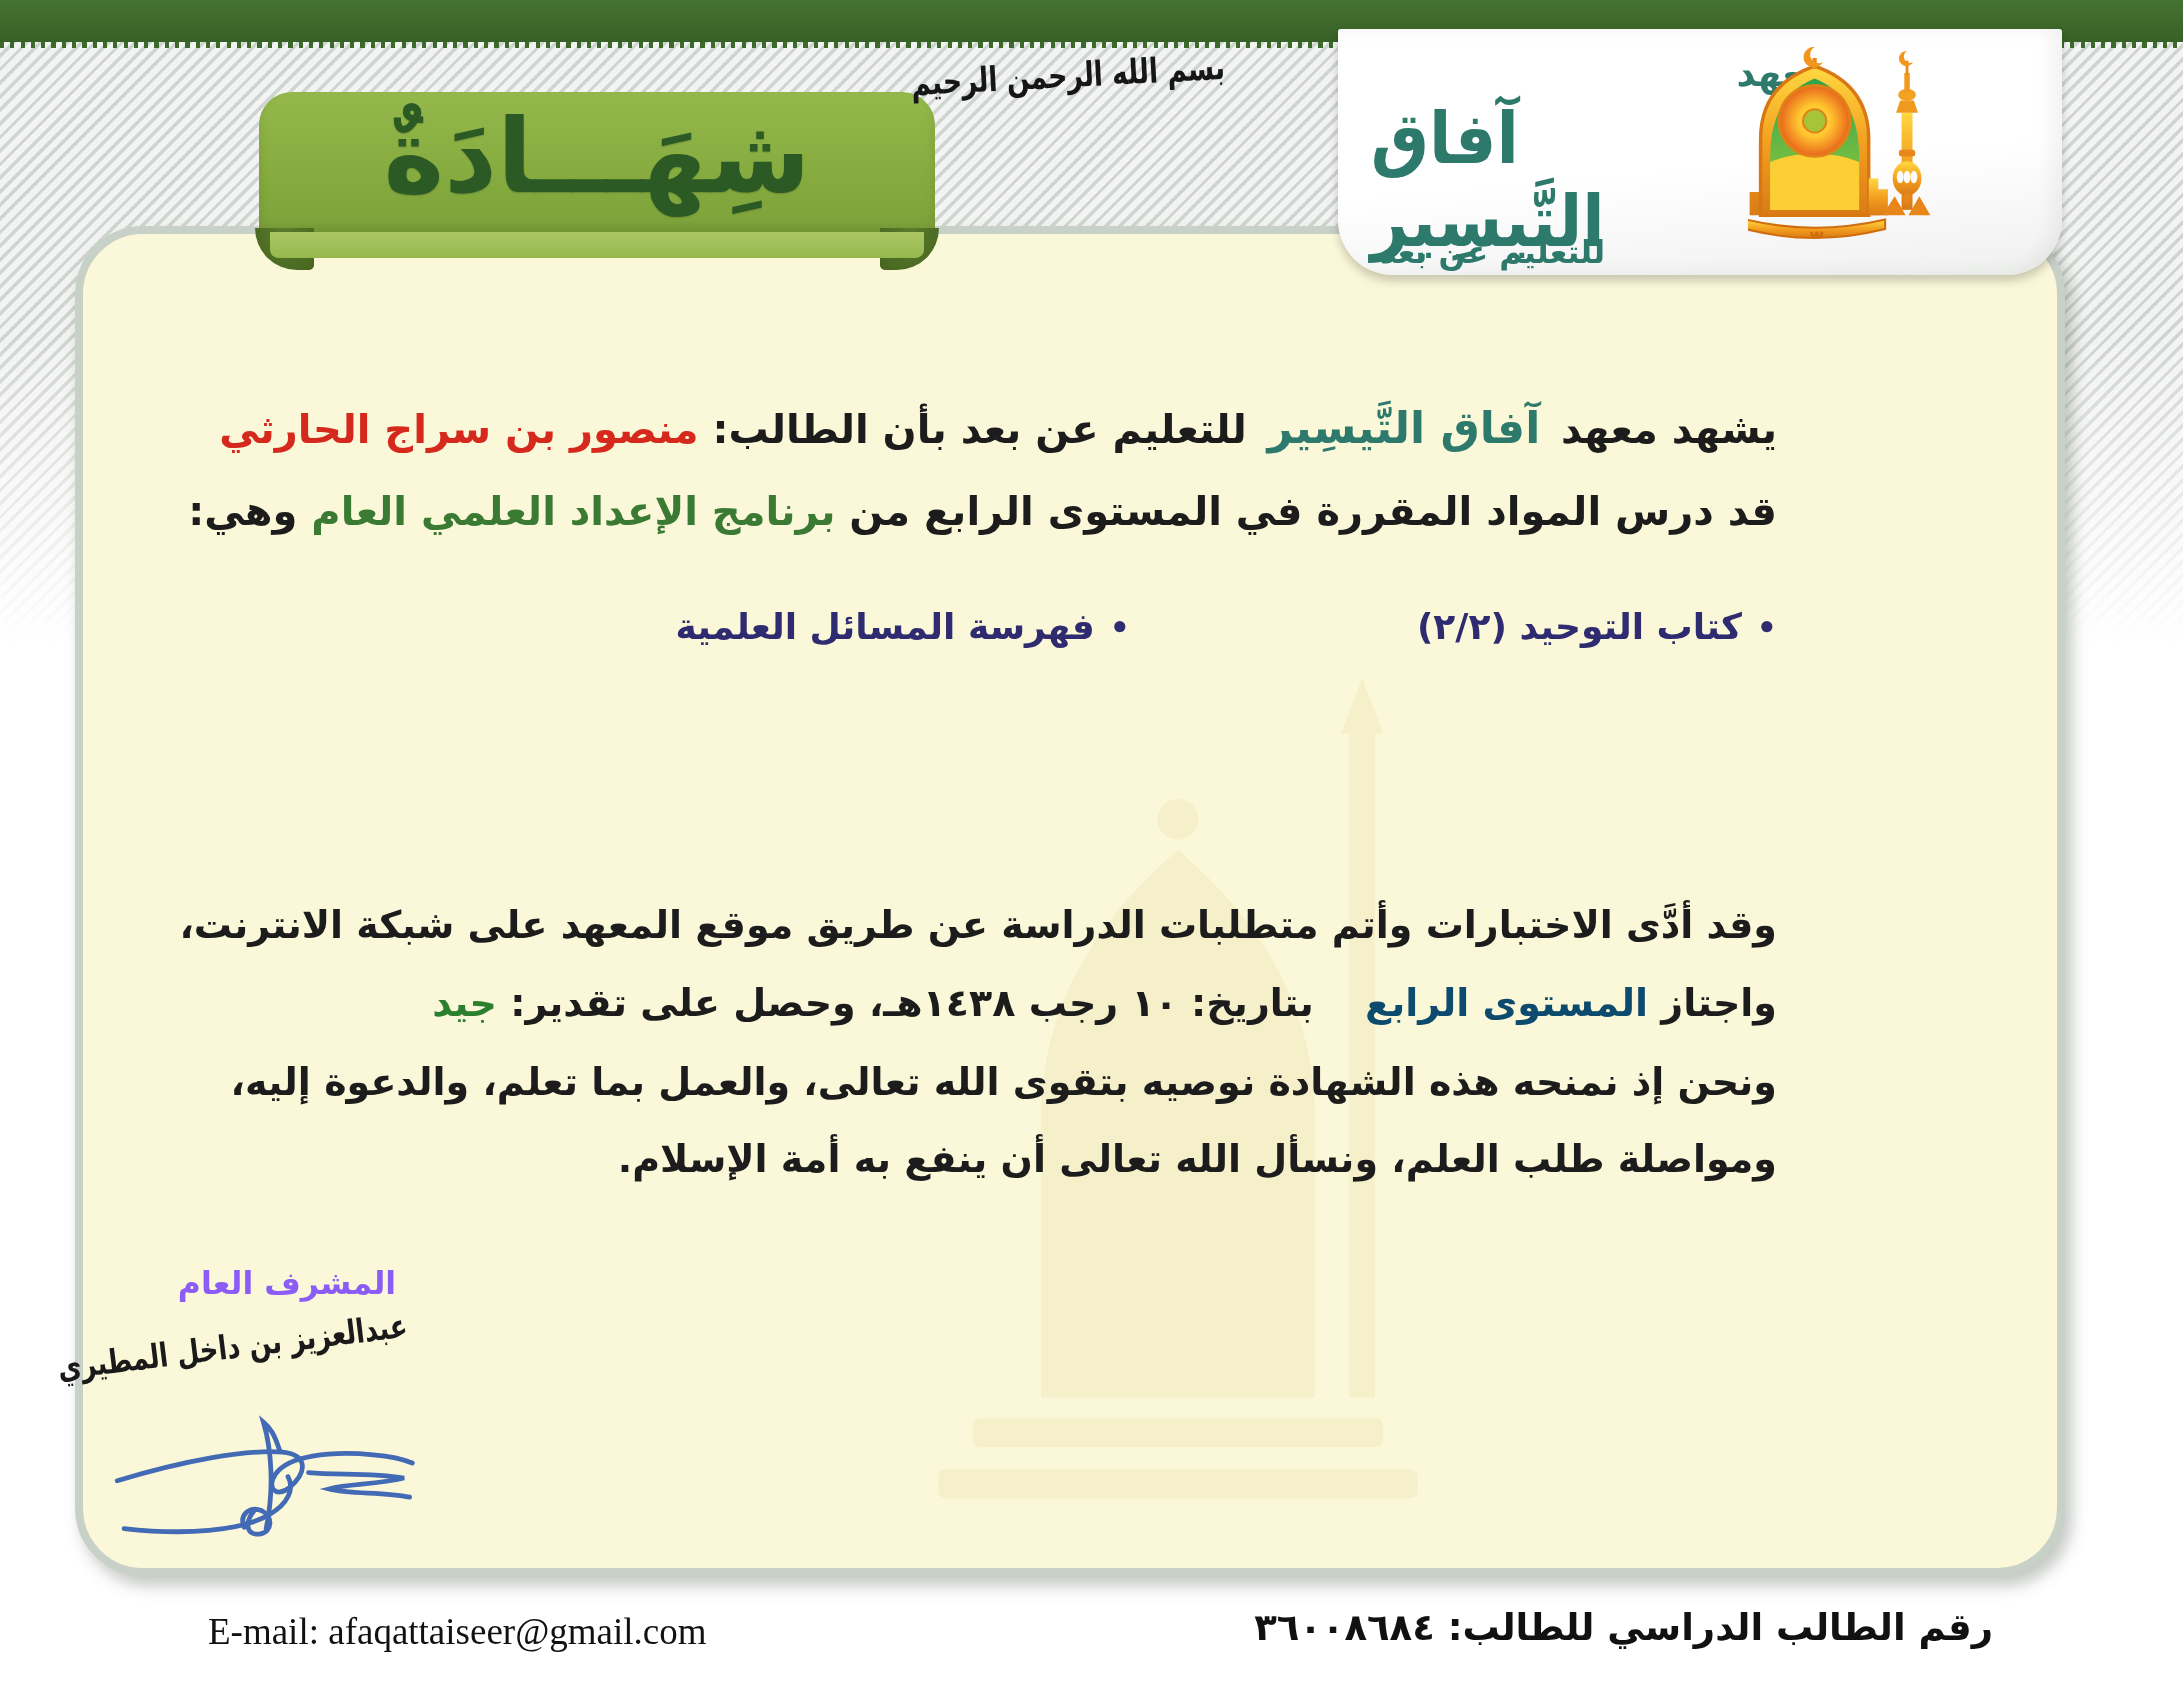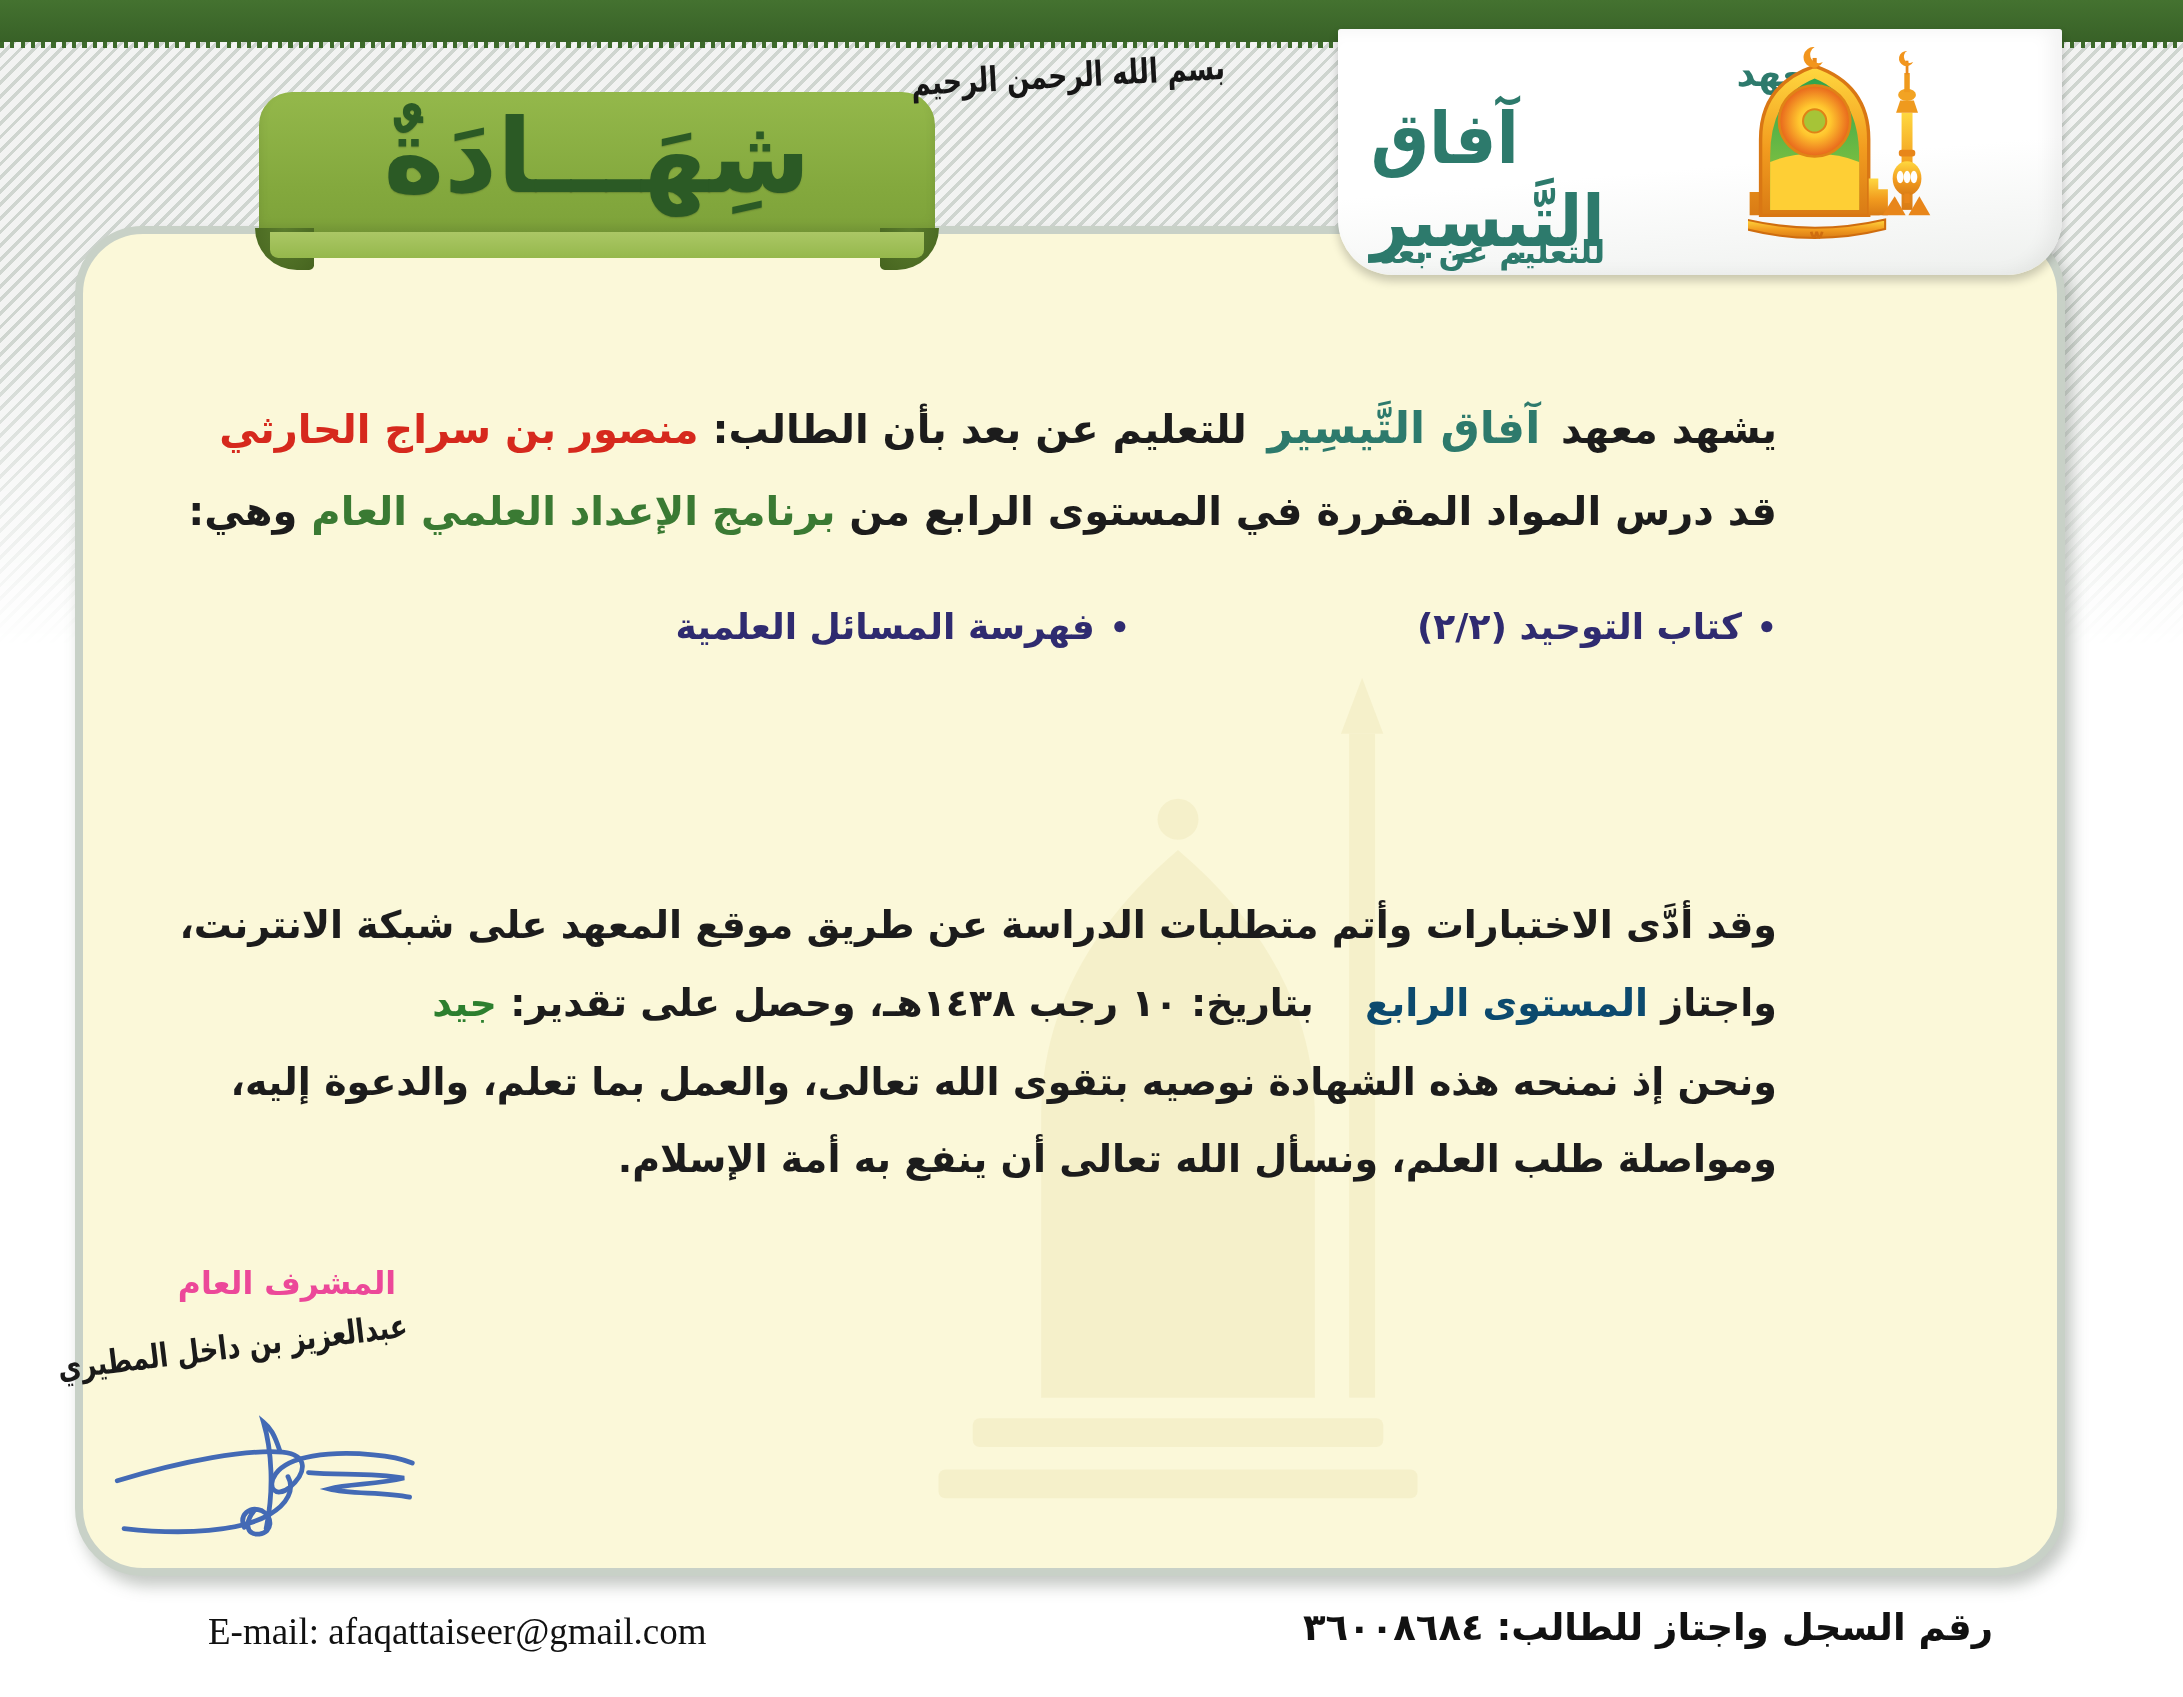--- a/index.html
+++ b/index.html
@@ -67,21 +67,21 @@
   .subject{font-size:36px;font-weight:bold;color:#2f2b70;white-space:nowrap;line-height:84px;}
   .subject .bullet{margin-left:15px;font-size:31.5px;}
   .para1{top:887px;font-size:38px;line-height:77px;}
   .para2{top:965px;font-size:38px;line-height:77px;}
   .para3{top:1044px;font-size:38px;line-height:77px;}
   .para4{top:1121px;font-size:38px;line-height:77px;}
   .level{color:#0c4a6e;margin-left:38px;}
   .grade{color:#2c7f2e;}
   
   .sup-label{position:absolute;left:164px;top:1265px;width:246px;z-index:6;
-    text-align:center;font-size:31.5px;font-weight:bold;color:#ec4899;direction:rtl;}
+    text-align:center;font-size:31.5px;font-weight:bold;color:#8b5cf6;direction:rtl;}
   .sup-name{position:absolute;left:140px;top:1320px;width:301px;z-index:6;
     text-align:center;font-size:33px;font-weight:bold;color:#1a1a1a;direction:rtl;
     white-space:nowrap;transform:rotate(-7deg) scaleX(.78);transform-origin:center;}
   .signature{position:absolute;left:103px;top:1407px;z-index:6;}
   
   .email{position:absolute;left:208px;top:1610px;z-index:6;
     font-family:"Liberation Serif","DejaVu Serif",serif;font-size:37px;color:#111;}
   .record{position:absolute;right:190px;top:1606px;z-index:6;direction:rtl;
     font-size:37px;font-weight:bold;color:#111;white-space:nowrap;}
 </style>
@@ -206,16 +206,16 @@
     <path d="M30 178 C120 188 200 182 242 158 C270 142 280 120 270 102"></path>
     <path d="M222 150 C206 168 208 188 228 186 C248 184 248 160 232 152 C214 144 198 158 206 176"></path>
   </g>
 </svg>
 
 <div class="email">
   <span>E-mail:</span>
   <span>afaqattaiseer@gmail.com</span>
 </div>
 <div class="record">
-  <span>رقم السجل واجتاز للطالب:</span>
+  <span>رقم الطالب الدراسي للطالب:</span>
   <span>٣٦٠٠٨٦٨٤</span>
 </div>
 
 
 </body></html>

